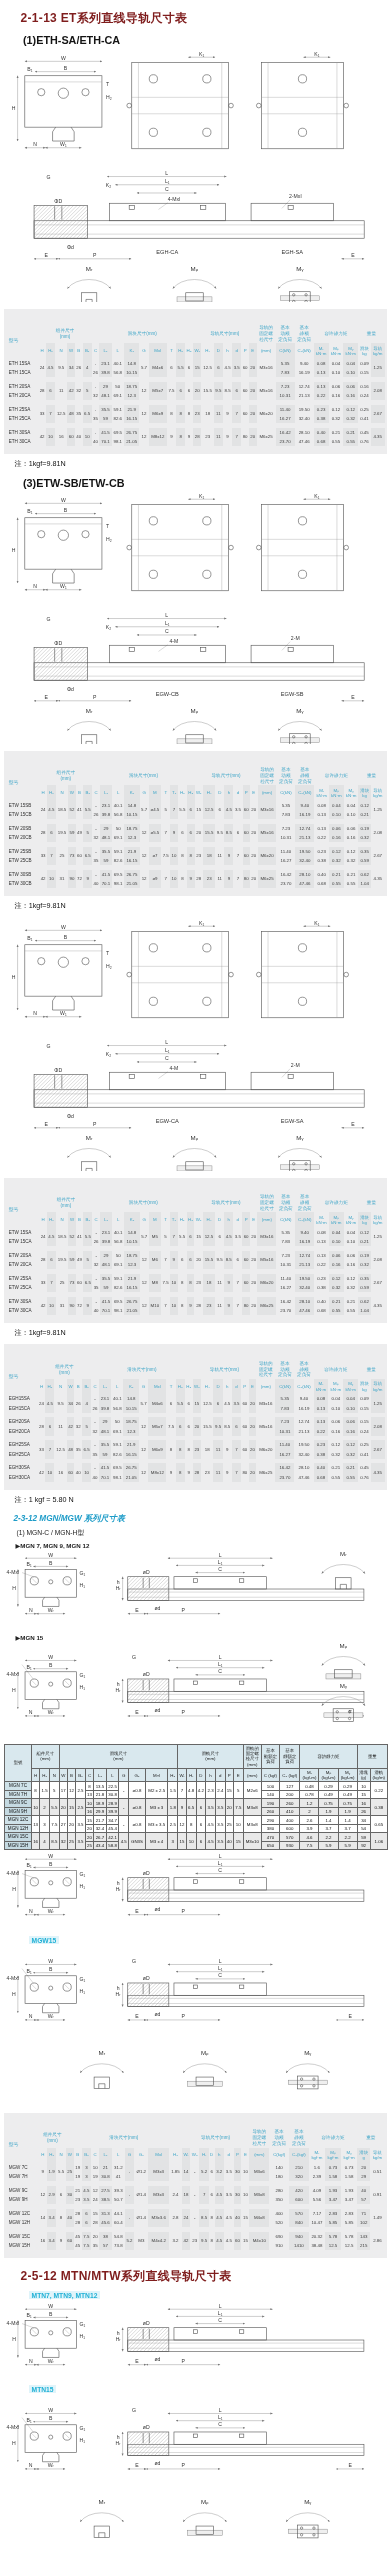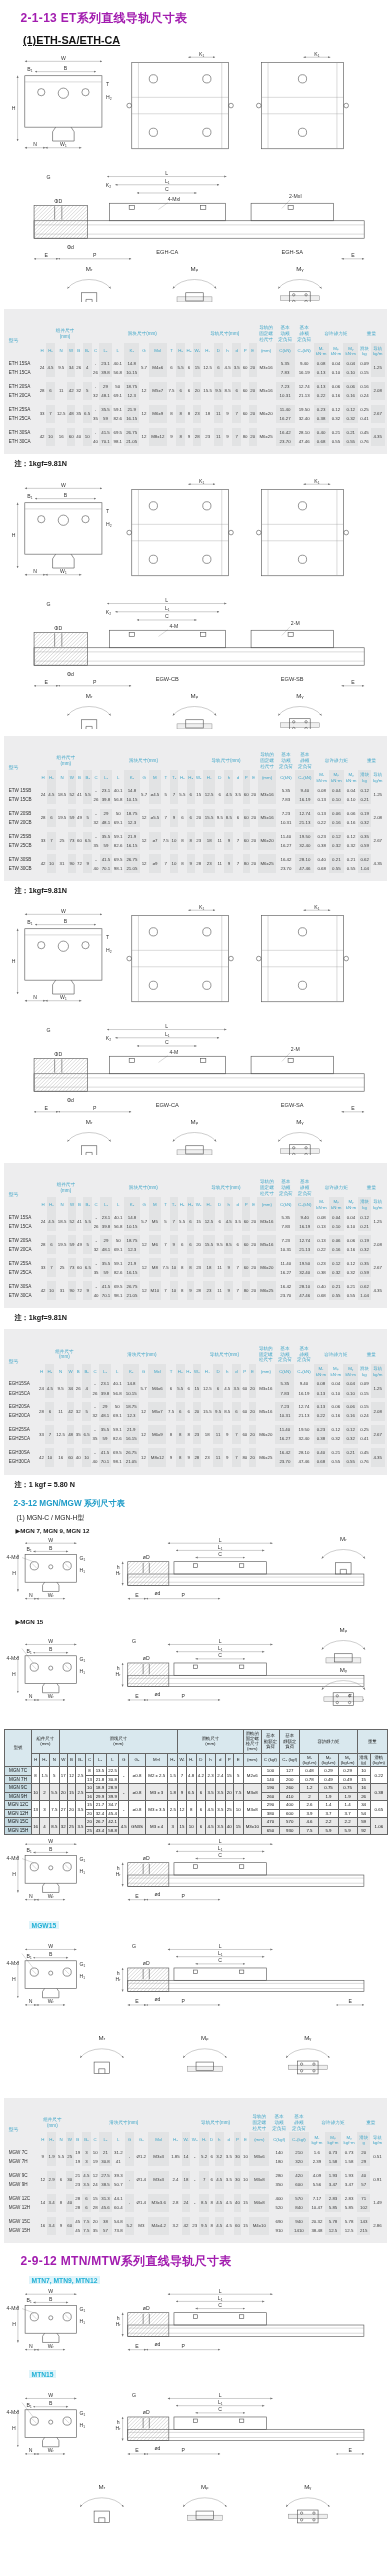--- a/index.html
+++ b/index.html
@@ -1,25 +1,25 @@
 <!DOCTYPE html>
 <html style="font-size:8.2px"><head>
 <meta charset="utf-8">
 <style>
   html,body{margin:0;padding:0;background:#fff;}
   body{width:391px;font-family:"Liberation Sans","DejaVu Sans",sans-serif;color:#222;}
   #page{width:391px;overflow:hidden;}
-  .h1{font-size:12px;font-weight:bold;color:#a21caf;margin:10.3px 0 1px 20.6px;letter-spacing:0.3px;}
-  .h2{font-size:10.8px;font-weight:bold;color:#141414;margin:7.2px 0 2.1px 23px;text-decoration:underline;}
-  .hblue{font-size:8.2px;font-weight:bold;color:#1e9cc8;margin:8.2px 0 1px 13.4px;}
+  .h1{font-size:12px;font-weight:bold;color:#7f1d1d;margin:10.3px 0 1px 20.6px;letter-spacing:0.3px;}
+  .h2{font-size:10.8px;font-weight:bold;color:#141414;margin:7.2px 0 2.1px 23px;}
+  .hblue{font-size:8.2px;font-weight:bold;color:#1e9cc8;margin:8.2px 0 1px 13.4px;font-style:italic;}
   .h3{font-size:6.7px;color:#222;margin:5.2px 0 1px 16.5px;}
   .arrow-label{font-size:6.2px;color:#222;margin:4.1px 0 1px 15.5px;font-weight:bold;}
   .cyanwrap{margin:5.2px 0 1px 29px;}
   .cyan-label{display:inline-block;color:#21b1d6;background:#e0f4fa;font-size:6.7px;font-weight:bold;padding:0.5px 2.6px;}
-  .note{font-size:7.2px;font-weight:bold;color:#111;margin:5.2px 0 6.2px 14.4px;}
+  .note{font-size:7.2px;font-weight:normal;color:#111;margin:5.2px 0 6.2px 14.4px;}
   .drawing{margin:1px 0 1px 4.1px;}
   
   .twrap{margin:5.2px 0 0 4.1px;}
   .gwrap{background:#ededee;width:383px;padding:15.5px 0 8.2px 0;}
   table{border-collapse:collapse;margin:0 auto;}
   .gtable{width:378px;font-size:4.4px;}
   .gtable th{color:#3fa6c8;font-weight:normal;text-align:center;vertical-align:middle;white-space:pre-line;padding:1px 0.5px;line-height:1.25;}
   .gtable th.grp{font-size:4.6px;}
   .gtable th.sub{font-size:4.4px;padding:2.1px 0.5px;}
   .gtable th.model-h{font-size:4.9px;text-align:left;padding-left:2.1px;}
@@ -429,20 +429,21 @@
             <td class="">47.46</td>
             <td class="stripe">0.68</td>
             <td class="">0.55</td>
             <td class="stripe">0.55</td>
             <td class="">0.76</td>
           </tr>
         </tbody>
       </table>
     </div>
     <div class="note">注：1kgf=9.81N</div>
+    <div class="h2">(3)ETW-SB/ETW-CB</div>
     <div class="drawing"><svg width="381" height="253" viewBox="0 0 740 492" xmlns="http://www.w3.org/2000/svg">
         <defs>
           <marker id="arr" viewBox="0 0 10 10" refX="9" refY="5" markerWidth="6" markerHeight="6" orient="auto-start-reverse">
             <path d="M0,1L10,5L0,9z" fill="#777"></path>
           </marker>
         </defs>
         <line x1="40" y1="24" x2="190" y2="24" class="dim" marker-start="url(#arr)" marker-end="url(#arr)"></line>
         <text x="115" y="21" class="dt" text-anchor="middle">W</text>
         <text x="50" y="42" class="dt" text-anchor="middle">B₁</text>
         <line x1="60" y1="44" x2="178" y2="44" class="dim" marker-start="url(#arr)" marker-end="url(#arr)"></line>
@@ -2311,21 +2312,21 @@
             <td class="">910</td>
             <td class="stripe">1410</td>
             <td class="">38.48</td>
             <td class="stripe">12.5</td>
             <td class="">12.5</td>
             <td class="stripe">215</td>
           </tr>
         </tbody>
       </table>
     </div>
-    <div class="h1">2-9-12 MTN/MTW系列直线导轨尺寸表</div>
+    <div class="h1">2-5-12 MTN/MTW系列直线导轨尺寸表</div>
     <div class="cyanwrap"><span class="cyan-label">MTN7, MTN9, MTN12</span></div>
     <div class="drawing"><svg width="381" height="77" viewBox="0 0 740 150" xmlns="http://www.w3.org/2000/svg">
         <defs>
           <marker id="arr" viewBox="0 0 10 10" refX="9" refY="5" markerWidth="6" markerHeight="6" orient="auto-start-reverse">
             <path d="M0,1L10,5L0,9z" fill="#777"></path>
           </marker>
         </defs>
         <line x1="40" y1="16" x2="140" y2="16" class="dim" marker-start="url(#arr)" marker-end="url(#arr)"></line>
         <text x="90" y="13" class="dt" text-anchor="middle">W</text>
         <text x="48" y="32" class="dt" text-anchor="middle">B₁</text>

